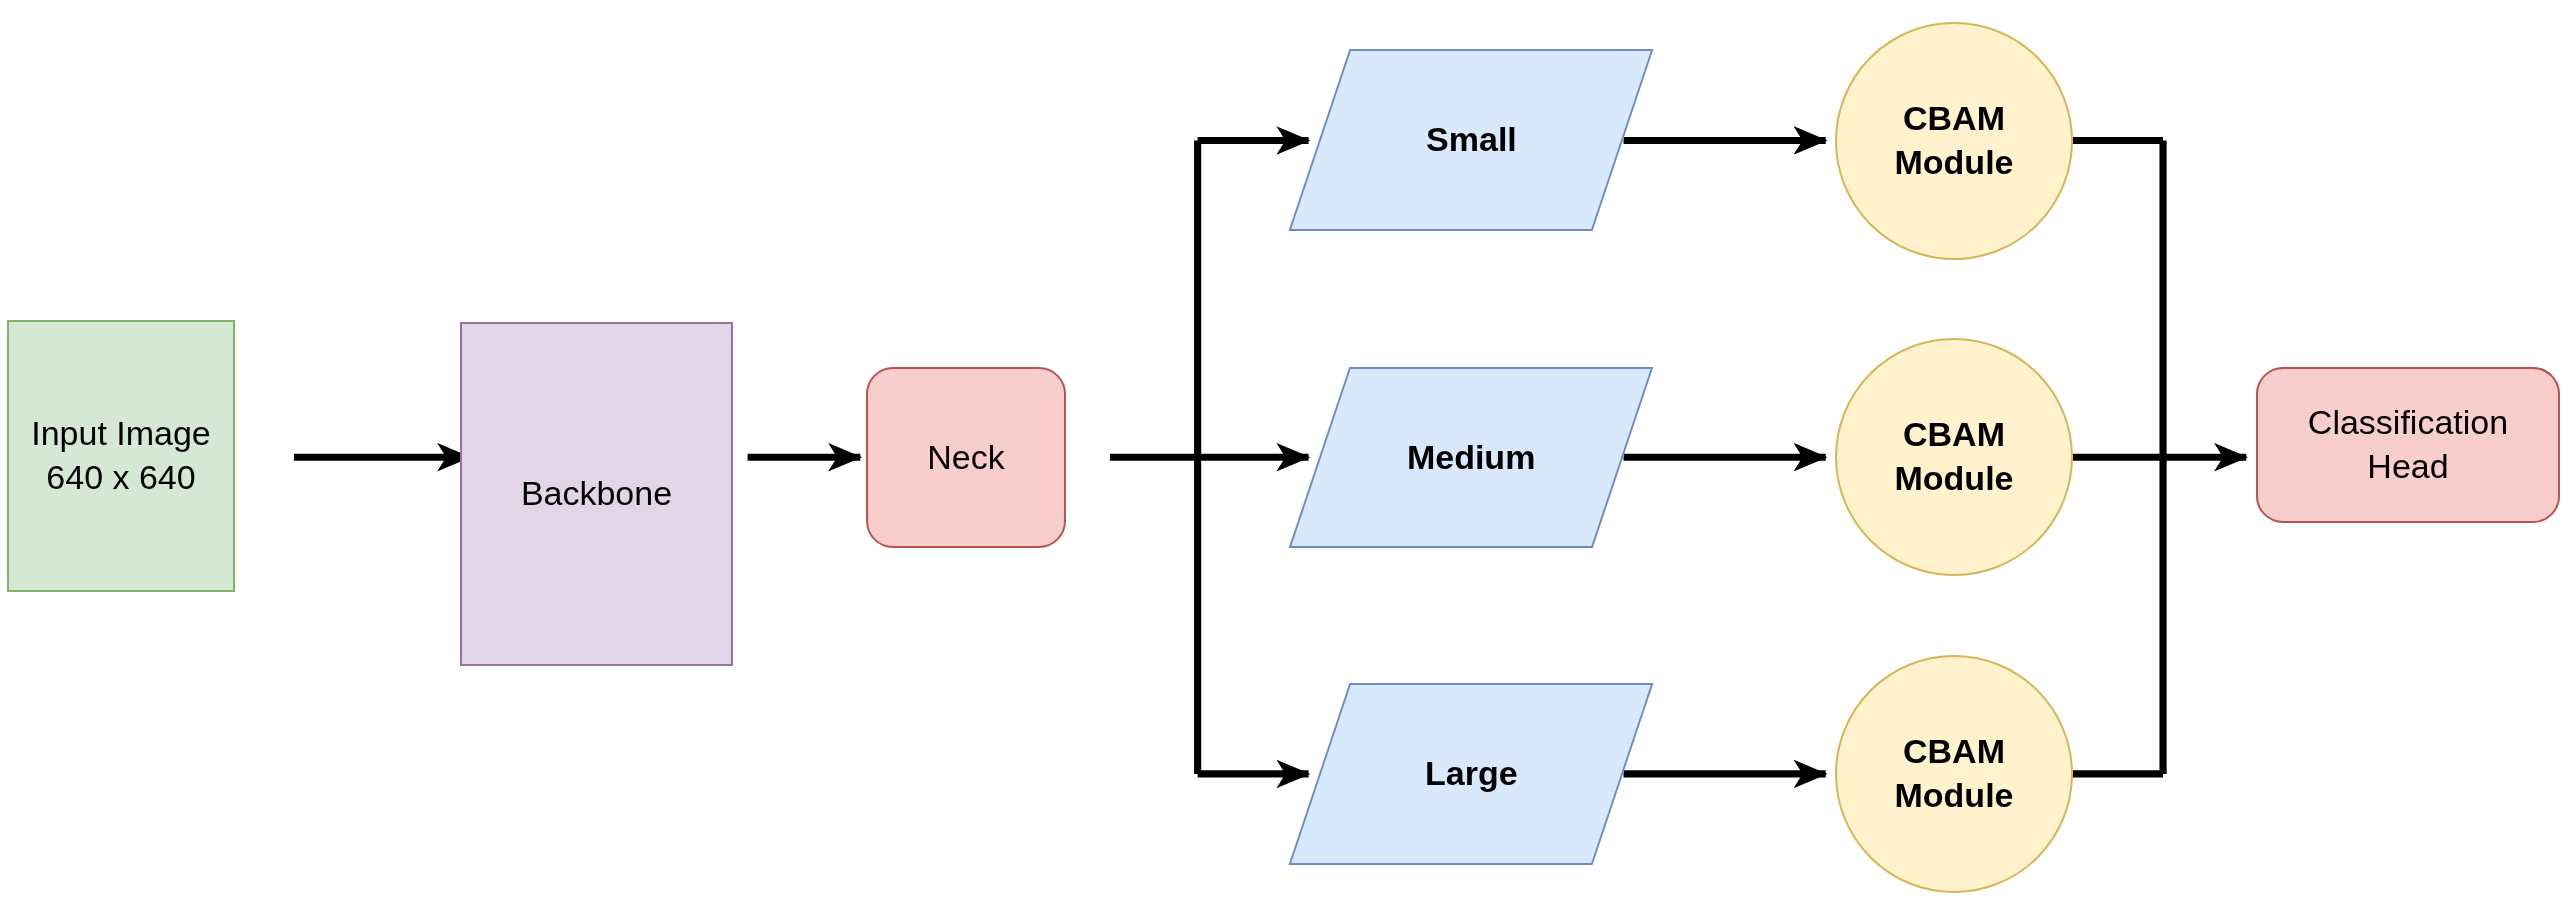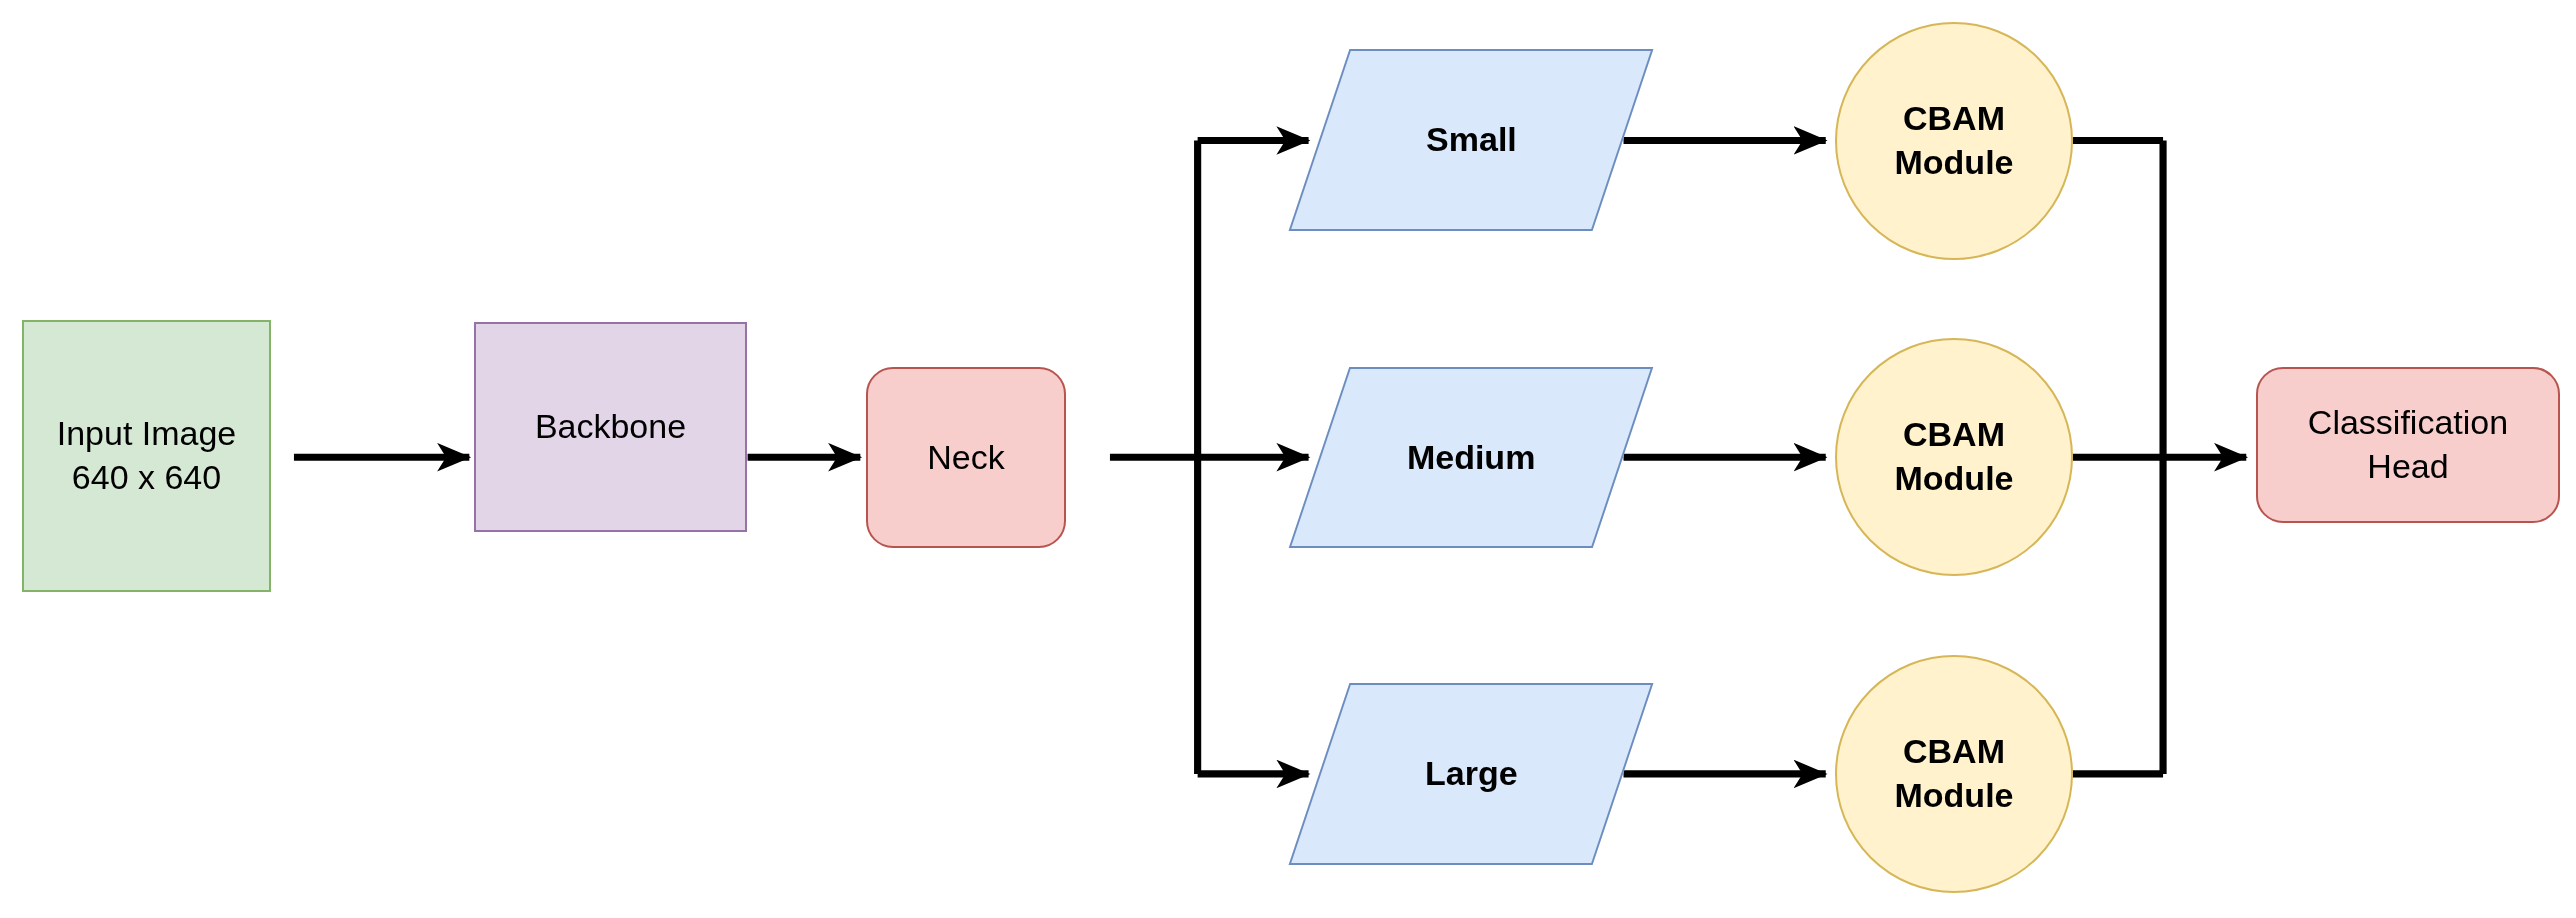--- a/index.html
+++ b/index.html
@@ -37,22 +37,22 @@
   }
   .node .label {
     white-space: pre-line;
   }
   .rounded   { border-radius: 27px; }
   .circle    { border-radius: 50%; font-weight: bold; }
   .para      { transform: skewX(-18.5deg); }
   .para .label { transform: skewX(18.5deg); font-weight: bold; }
 
   
-  #n-input   { left: 22px;   top: 320px; width: 249px; height: 272px; }
-  #n-backbone{ left: 474px;  top: 322px; width: 273px; height: 210px; }
+  #n-input   { left: 7px;   top: 320px; width: 228px; height: 272px; }
+  #n-backbone{ left: 460px;  top: 322px; width: 273px; height: 344px; }
   #n-neck    { left: 866px;  top: 367px; width: 200px; height: 181px; }
   #n-small   { left: 1319px; top: 49px;  width: 304px; height: 182px; }
   #n-medium  { left: 1319px; top: 367px; width: 304px; height: 181px; }
   #n-large   { left: 1319px; top: 683px; width: 304px; height: 182px; }
   #n-cbam-s  { left: 1835px; top: 21.5px;  width: 238px; height: 238px; }
   #n-cbam-m  { left: 1835px; top: 338px; width: 238px; height: 238px; }
   #n-cbam-l  { left: 1835px; top: 655px; width: 238px; height: 238px; }
   #n-head    { left: 2256px; top: 367px; width: 304px; height: 156px; }
 </style>
 </head>

